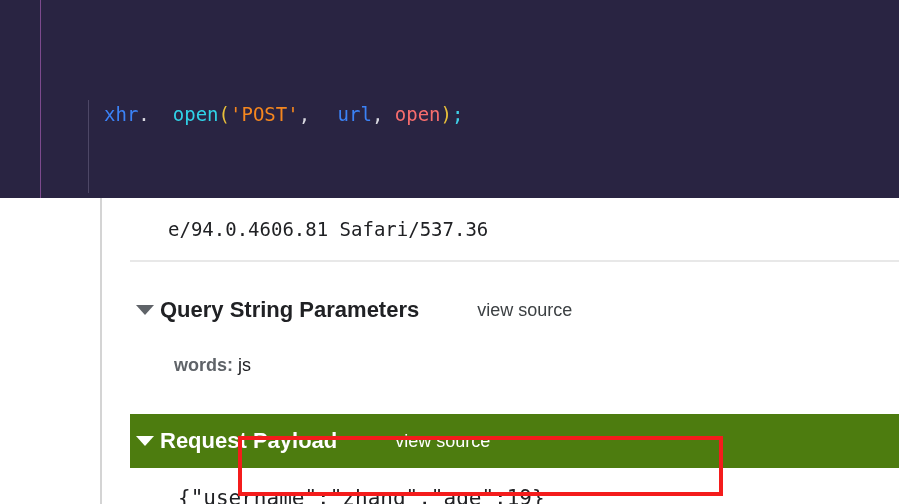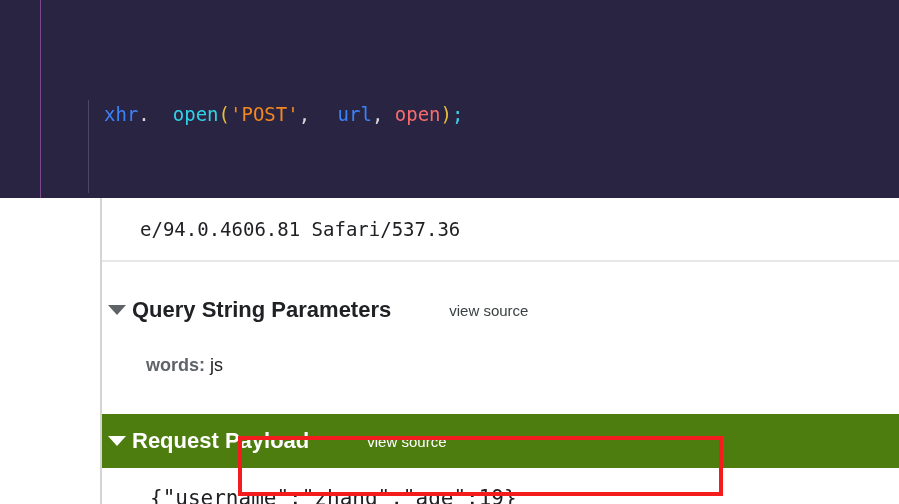--- a/index.html
+++ b/index.html
@@ -81,20 +81,21 @@
     background: #ffffff;
   }
   #dt-inner {
     position: absolute;
     left: 100px;
     top: 0;
     right: 0;
     bottom: 0;
     border-left: 2px solid #d4d4d4;
     background: #ffffff;
+    padding-left: 28px;
   }
   .ua-row {
     height: 62px;
     line-height: 62px;
     padding-left: 38px;
     font-family: "DejaVu Sans Mono", "Liberation Mono", monospace;
     font-size: 19px;
     color: #202124;
     border-bottom: 2px solid #e8e8e8;
     white-space: nowrap;
@@ -121,21 +122,21 @@
     border-left: 9px solid transparent;
     border-right: 9px solid transparent;
     border-top: 10px solid #5f6368;
     margin-right: 6px;
     flex: 0 0 auto;
   }
   .section-header.selected .tri { border-top-color: #ffffff; }
   .sec-title { flex: 0 0 auto; }
   .hdr-link {
     font-weight: normal;
-    font-size: 15px;
+    font-size: 18px;
     color: #3c4043;
     margin-left: 58px;
     flex: 0 0 auto;
   }
   .section-header.selected .hdr-link { color: #ffffff; }
 
   .kv-row {
     height: 56px;
     line-height: 56px;
     padding-left: 44px;

